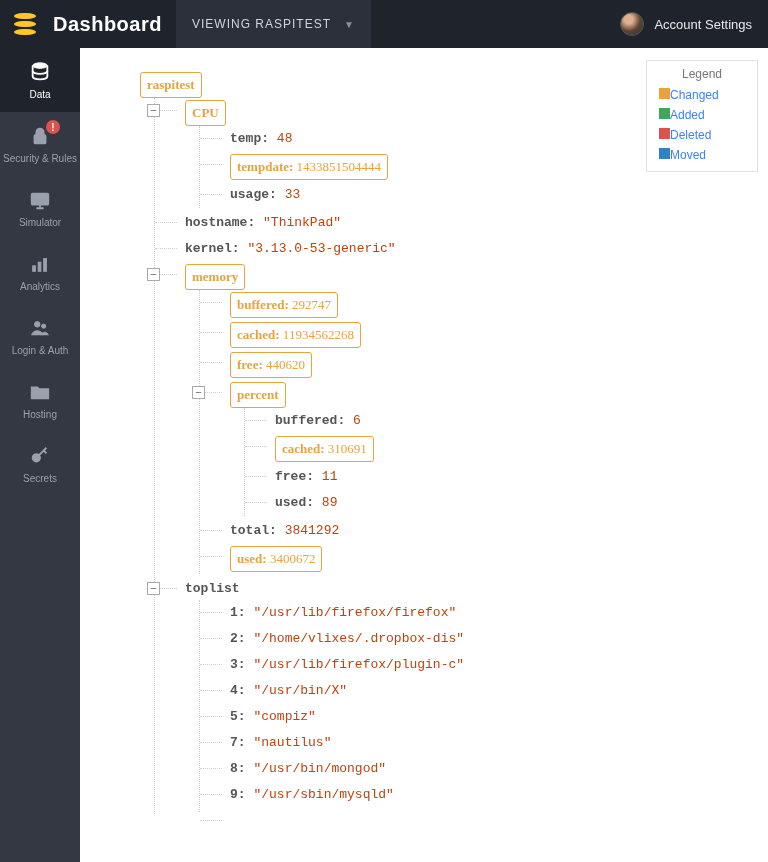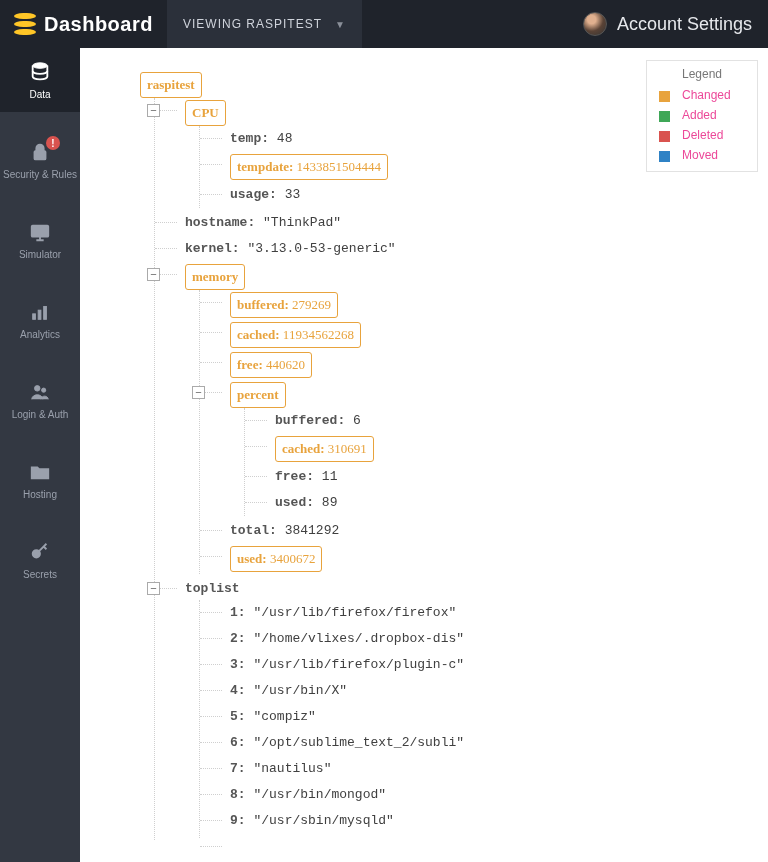--- a/index.html
+++ b/index.html
@@ -18,71 +18,71 @@
     --deleted: #d9534f;
     --moved: #2f82c5;
     --mono: "Consolas","Menlo","Courier New",monospace;
   }
   * { box-sizing: border-box; }
   html,body { margin:0; padding:0; height:100%; width:768px; font-family: "Helvetica Neue", Arial, sans-serif; font-size:13px; color:#333; overflow:hidden;}
   body { background:#fff; }
 
   
   .topbar { height:48px; background:#1f232b; display:flex; align-items:center; color:#fff; }
-  .logo-block { display:flex; align-items:center; padding:0 14px; height:100%; background:#1f232b;}
+  .logo-block { display:flex; align-items:center; padding:0 14px; height:100%; background:#1f232b;gap:9px;}
   .logo-icon { width:22px; height:22px; margin-right:8px; position:relative; }
   .logo-icon::before, .logo-icon::after, .logo-icon .mid {
     content:""; position:absolute; left:0; right:0; height:6px; background:#ffc627; border-radius:50%/60%;
   }
   .logo-icon::before { top:0; }
   .logo-icon .mid { top:8px; }
   .logo-icon::after { top:16px; }
   .logo-title { font-weight:800; font-size:20px; letter-spacing:0.5px; }
   .viewing { height:100%; background:#2b303a; display:flex; align-items:center; padding:0 16px; color:#cfd3db; font-size:12px; letter-spacing:1px; gap:13px; cursor:pointer;}
   .viewing .chev { font-size:10px; color:#8a8f99;}
   .topbar-spacer { flex:1; }
-  .acct { display:flex; align-items:center; gap:10px; padding:0 16px; height:100%; cursor:pointer; color:#e6e8ec; font-size:18px;}
+  .acct { display:flex; align-items:center; gap:10px; padding:0 16px; height:100%; cursor:pointer; color:#e6e8ec; font-size:13px;}
   .avatar { width:24px; height:24px; border-radius:50%; background:radial-gradient(circle at 35% 30%, #e0b08f 20%, #5a4336 55%, #333 100%); border:1px solid #555;}
 
   
   .layout { display:flex; height:calc(100% - 48px); }
-  .rail { width:80px; background:#333842; display:flex; flex-direction:column;gap:16px; }
+  .rail { width:80px; background:#333842; display:flex; flex-direction:column; }
   .rail-item { height:64px; display:flex; flex-direction:column; align-items:center; justify-content:center; gap:6px; color:#9aa0ac; font-size:10px; cursor:pointer; position:relative;}
   .rail-item.active { background:#1f232b; color:#fff; }
   .rail-item.active::after { content:""; position:absolute; right:-4px; top:0; bottom:0; width:4px; background:#2f82c5; }
   .rail-icon { width:22px; height:22px; display:flex; align-items:center; justify-content:center;}
   .rail-icon svg { width:22px; height:22px; fill:currentColor; stroke:currentColor; }
   .rail-label { font-size:10px; text-align:center; line-height:1.1; }
   .badge-alert { position:absolute; top:8px; right:20px; width:14px; height:14px; background:#d9534f; border-radius:50%; color:#fff; font-size:10px; font-weight:bold; display:flex; align-items:center; justify-content:center;}
 
   
   .main { flex:1; background:#fff; position:relative; overflow:hidden; }
   .card { position:absolute; left:30px; top:12px; right:10px; bottom:0; background:#fff; padding:10px 20px 20px 20px;}
   
   
   .legend { position:absolute; top:0; right:0; width:112px; border:1px solid #e2e2e2; background:#fff; padding:6px 0; font-size:12px;}
   .legend-title { text-align:center; color:#777; padding-bottom:4px;}
-  .legend-row { display:flex; align-items:flex-end; gap:12px; padding:3px 12px; color:#ec4899;}
+  .legend-row { display:flex; align-items:flex-start; gap:0; padding:3px 12px; color:#3b82f6;}
   .legend-sw { width:11px; height:11px; }
   .sw-changed { background:var(--accent-orange);}
   .sw-added { background:var(--added);}
   .sw-deleted { background:var(--deleted);}
   .sw-moved { background:var(--moved);}
 
   
   .tree { font-family: var(--mono); font-size:13px; color:#444; }
   ul.t { list-style:none; margin:0; padding:0; }
   ul.t ul.t { margin-left:14px; padding-left:12px; border-left:1px dotted var(--tree-line); }
   li.tn { position:relative; padding:2px 0 2px 18px; line-height:22px;}
   ul.t ul.t > li.tn::before {
     content:""; position:absolute; left:-12px; top:12px; width:22px; border-top:1px dotted var(--tree-line);
   }
   .toggle { position:absolute; left:-20px; top:6px; width:13px; height:13px; border:1px solid #aaa; background:#fff; font-size:11px; line-height:11px; text-align:center; color:#666; cursor:pointer; font-family:Arial; z-index:1;}
   .key { font-weight:bold; color:#555; }
-  .val { color:#404040; }
+  .val { color:#c2410c; }
   .val.str::before, .val.str::after { content:'"'; }
   .box { display:inline-block; border:1px solid var(--changed-border); border-radius:3px; padding:1px 6px;font-family:Liberation Serif, serif; }
   .box .key { color:var(--changed-text); }
   .box-val .key { color:var(--changed-text); }
   .box-val .val { color:var(--changed-text); }
   li.root { padding-left:10px; }
   li.root::before { display:none; }
 </style>
 </head>
 <body>
@@ -210,21 +210,21 @@
                   <li class="tn"><span class="box box-val"><span class="key">tempdate:</span> <span class="val">1433851504444</span></span></li>
                   <li class="tn"><span class="key">usage:</span> <span class="val">33</span></li>
                 </ul>
               </li>
               <li class="tn"><span class="key">hostname:</span> <span class="val str">ThinkPad</span></li>
               <li class="tn"><span class="key">kernel:</span> <span class="val str">3.13.0-53-generic</span></li>
               <li class="tn">
                 <span class="toggle">−</span>
                 <span class="box"><span class="key">memory</span></span>
                 <ul class="t">
-                  <li class="tn"><span class="box box-val"><span class="key">buffered:</span> <span class="val">279269</span></span></li>
+                  <li class="tn"><span class="box box-val"><span class="key">buffered:</span> <span class="val">292747</span></span></li>
                   <li class="tn"><span class="box box-val"><span class="key">cached:</span> <span class="val">11934562268</span></span></li>
                   <li class="tn"><span class="box box-val"><span class="key">free:</span> <span class="val">440620</span></span></li>
                   <li class="tn">
                     <span class="toggle">−</span>
                     <span class="box"><span class="key">percent</span></span>
                     <ul class="t">
                       <li class="tn"><span class="key">buffered:</span> <span class="val">6</span></li>
                       <li class="tn"><span class="box box-val"><span class="key">cached:</span> <span class="val">310691</span></span></li>
                       <li class="tn"><span class="key">free:</span> <span class="val">11</span></li>
                       <li class="tn"><span class="key">used:</span> <span class="val">89</span></li>
@@ -236,21 +236,20 @@
               </li>
               <li class="tn">
                 <span class="toggle">−</span>
                 <span class="key">toplist</span>
                 <ul class="t" id="toplist-ul">
                     <li class="tn"><span class="key">1:</span> <span class="val str">/usr/lib/firefox/firefox</span></li>
                     <li class="tn"><span class="key">2:</span> <span class="val str">/home/vlixes/.dropbox-dis</span></li>
                     <li class="tn"><span class="key">3:</span> <span class="val str">/usr/lib/firefox/plugin-c</span></li>
                     <li class="tn"><span class="key">4:</span> <span class="val str">/usr/bin/X</span></li>
                     <li class="tn"><span class="key">5:</span> <span class="val str">compiz</span></li>
-                    <li class="tn"><span class="key">6:</span> <span class="val str">/opt/sublime_text_2/subli</span></li>
                     <li class="tn"><span class="key">7:</span> <span class="val str">nautilus</span></li>
                     <li class="tn"><span class="key">8:</span> <span class="val str">/usr/bin/mongod</span></li>
                     <li class="tn"><span class="key">9:</span> <span class="val str">/usr/sbin/mysqld</span></li>
                     <li class="tn"> </li>
                   </ul>
               </li>
 
             </ul>
           </li>
         </ul>

